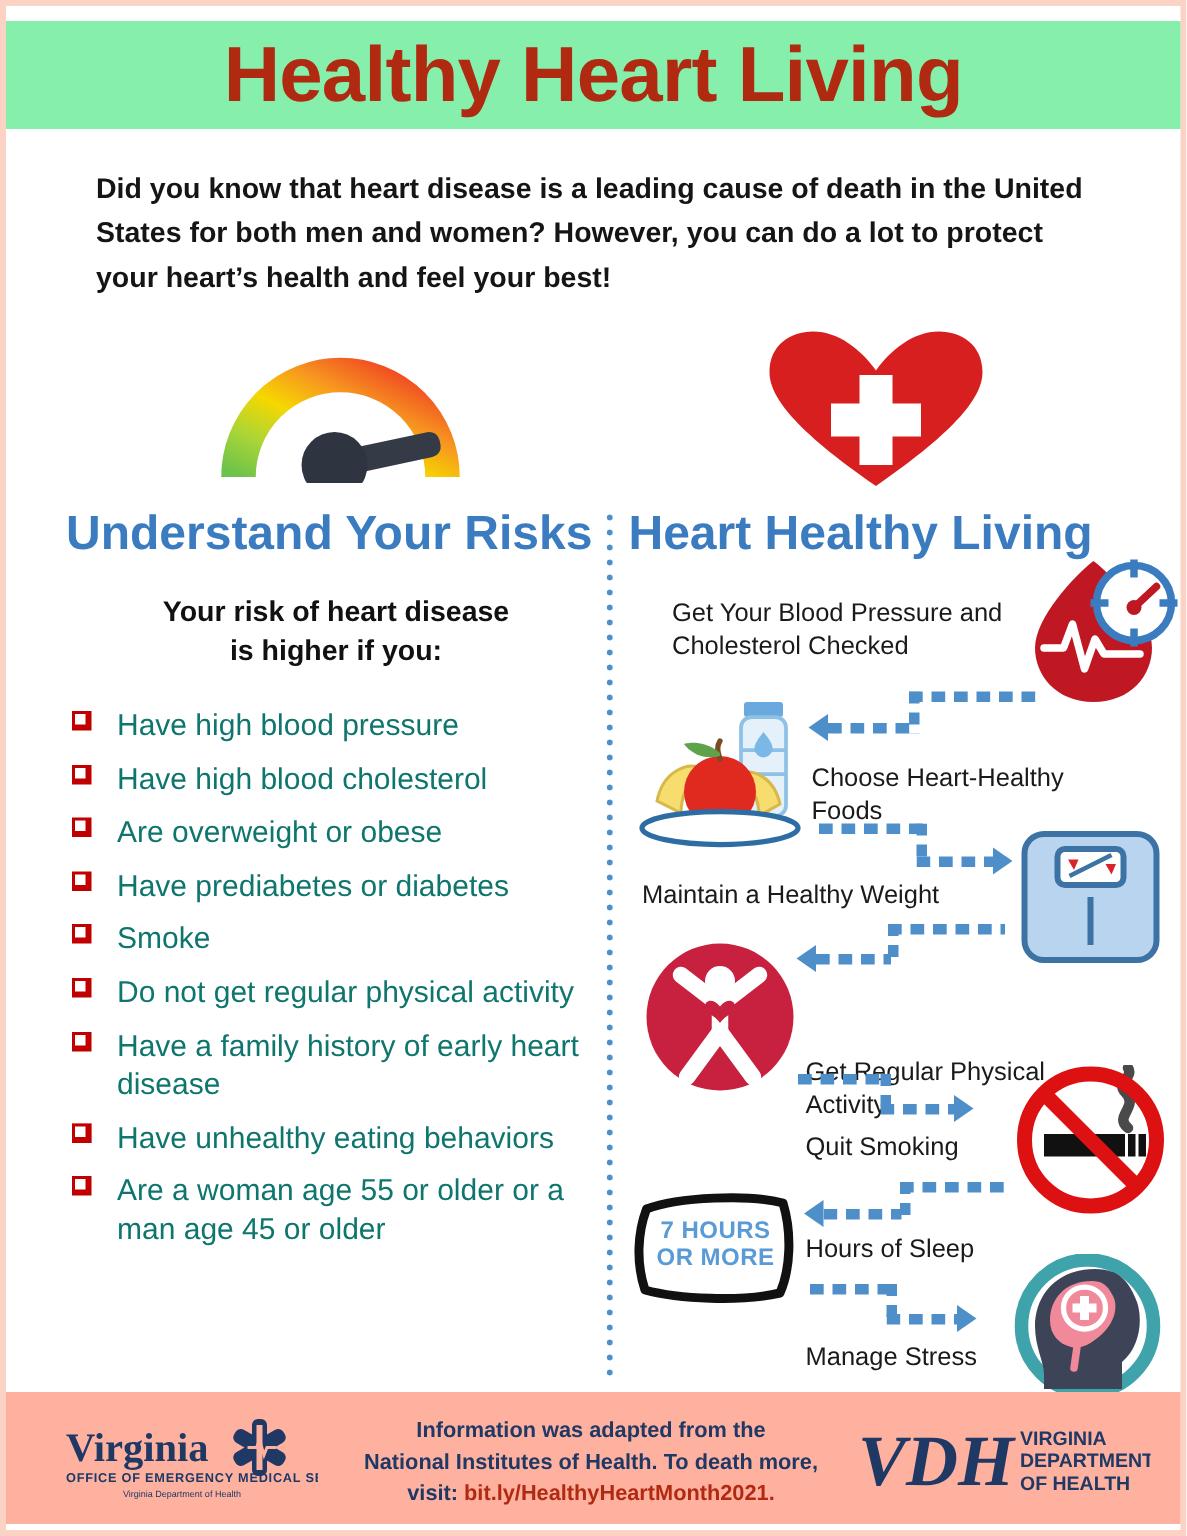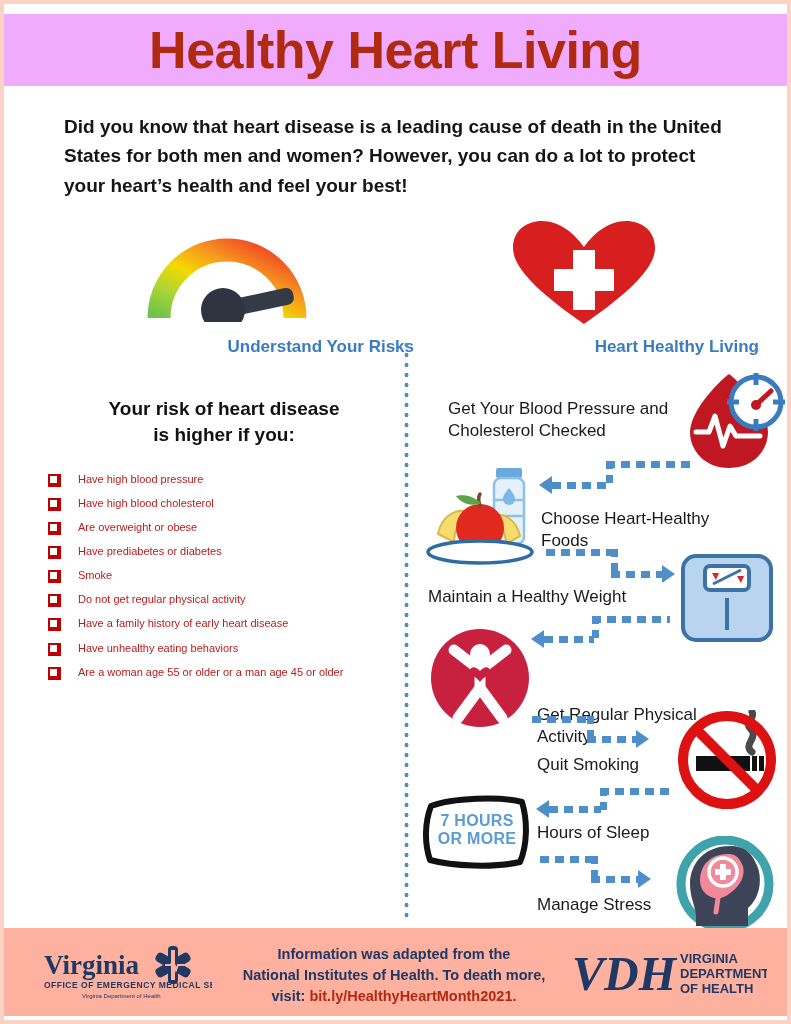--- a/index.html
+++ b/index.html
@@ -13,21 +13,21 @@
   .page{
     position:absolute;inset:0;
     background:#ffffff;
     border:4px solid #fbd2c4;
     box-sizing:border-box;
   }
 
   
   .title-banner{
     position:absolute;left:0;right:0;top:10px;height:72px;
-    background:#f0abfc;
+    background:#86efac;
     display:flex;align-items:center;justify-content:center;
   }
   .title-banner h1{
     margin:0;
     font-size:52px;
     font-weight:bold;
     color:#b02a12;
     letter-spacing:-0.5px;
     font-family:"Liberation Sans", sans-serif;
   }
@@ -41,22 +41,22 @@
     line-height:1.55;
   }
 
   
   .gauge-wrap{position:absolute;left:143px;top:218px;width:160px;height:100px;}
   .heart-wrap{position:absolute;left:505px;top:216px;width:150px;height:108px;}
 
   
   .col-head{
     position:absolute;
-    font-size:17px;font-weight:bold;color:#3a7cbf;
-    text-align:right;
+    font-size:32px;font-weight:bold;color:#3a7cbf;
+    text-align:left;
   }
   #head-risks{left:40px;top:333px;width:370px;}
   #head-habits{left:415px;top:333px;width:340px;}
 
   
   .divider{
     position:absolute;left:400px;top:336px;width:5px;height:582px;
     background-image:radial-gradient(circle, #4f8fc9 1.8px, rgba(0,0,0,0) 2.2px);
     background-size:5px 10px;background-repeat:repeat-y;
   }
@@ -68,21 +68,21 @@
     line-height:1.35;
   }
   .risk-list{
     position:absolute;left:42px;top:468px;width:352px;
     margin:0;padding:0;list-style:none;
   }
   .risk-list li{
     position:relative;
     padding-left:32px;
     margin-bottom:10px;
-    font-size:11px;color:#b91c1c;line-height:1.28;
+    font-size:20px;color:#0f766e;line-height:1.28;
   }
   .cbox{
     position:absolute;left:2px;top:2px;
     width:13px;height:13px;
     border:2.2px solid #c00000;
     border-bottom-width:4px;border-right-width:4px;
     background:#fff;
     box-sizing:border-box;
   }
 

